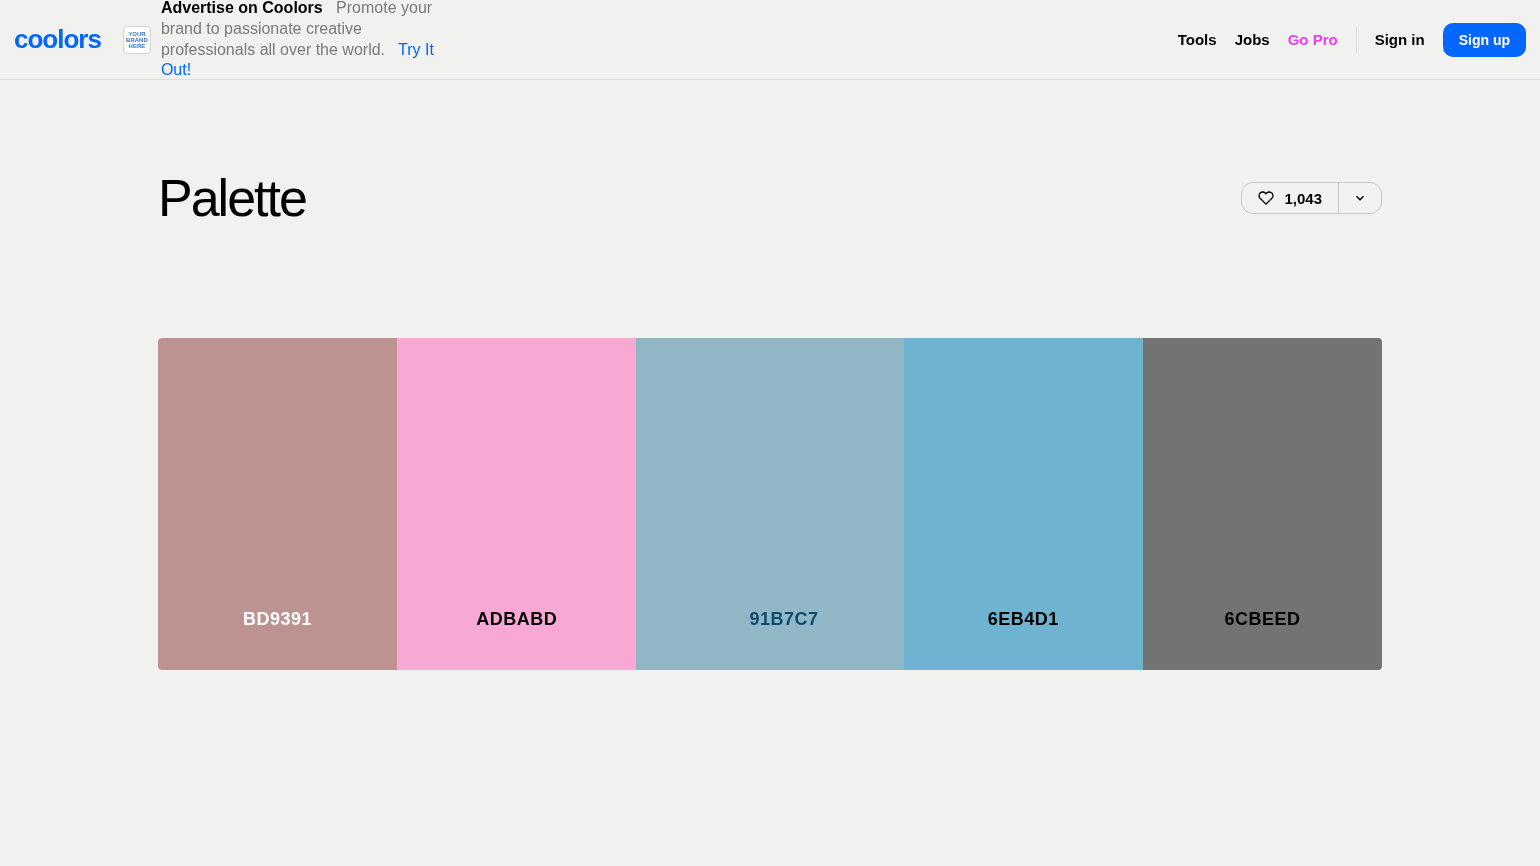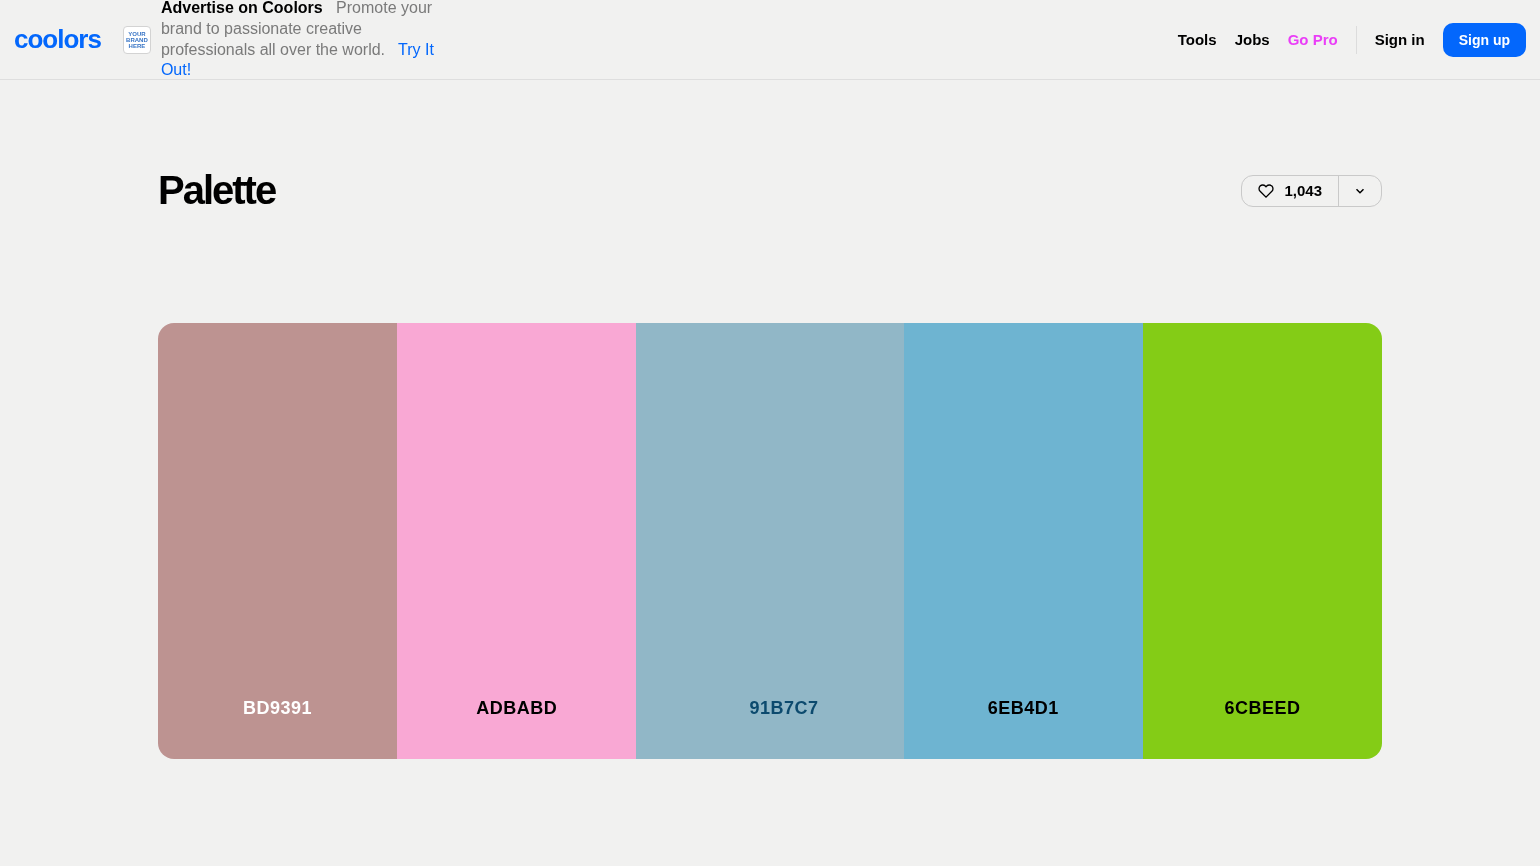--- a/index.html
+++ b/index.html
@@ -75,22 +75,22 @@
       margin: 0 auto;
       padding: 88px 0 0 0;
     }
     .title-row {
       display: flex;
       align-items: center;
       justify-content: space-between;
       margin-bottom: 110px;
     }
     .page-title {
-      font-size: 40px;
-      font-weight: 700;
+      font-size: 52px;
+      font-weight: 400;
       letter-spacing: -2px;
     }
     .actions {
       display: flex;
       align-items: stretch;
       border: 1px solid #c9c9c9;
       border-radius: 12px;
       overflow: hidden;
       height: 32px;
     }
@@ -124,23 +124,23 @@
     }
     .chevron {
       width: 14px;
       height: 14px;
       stroke: #000;
       stroke-width: 2.5;
       fill: none;
     }
     .palette {
       display: flex;
-      border-radius: 16px;
+      border-radius: 4px;
       overflow: hidden;
-      height: 436px;
+      height: 332px;
     }
     .swatch {
       flex: 1;
       display: flex;
       align-items: flex-end;
       justify-content: center;
       padding-bottom: 40px;
       font-size: 18px;
       font-weight: 700;
       letter-spacing: 0.5px;
@@ -196,17 +196,17 @@
       </div>
       <div class="swatch" style="background: #f9a8d4; color: rgb(0, 0, 0);">
         <span>ADBABD</span>
       </div>
       <div class="swatch" style="background: rgb(145, 183, 199); color: #0c4a6e; padding-left: 28px;">
         <span>91B7C7</span>
       </div>
       <div class="swatch" style="background: rgb(110, 180, 209); color: rgb(0, 0, 0);">
         <span>6EB4D1</span>
       </div>
-      <div class="swatch" style="background: #84cc16; color: rgb(0, 0, 0);">
+      <div class="swatch" style="background: #737373; color: rgb(0, 0, 0);">
         <span>6CBEED</span>
       </div>
     </div>
 </main>
 
 </body></html>

